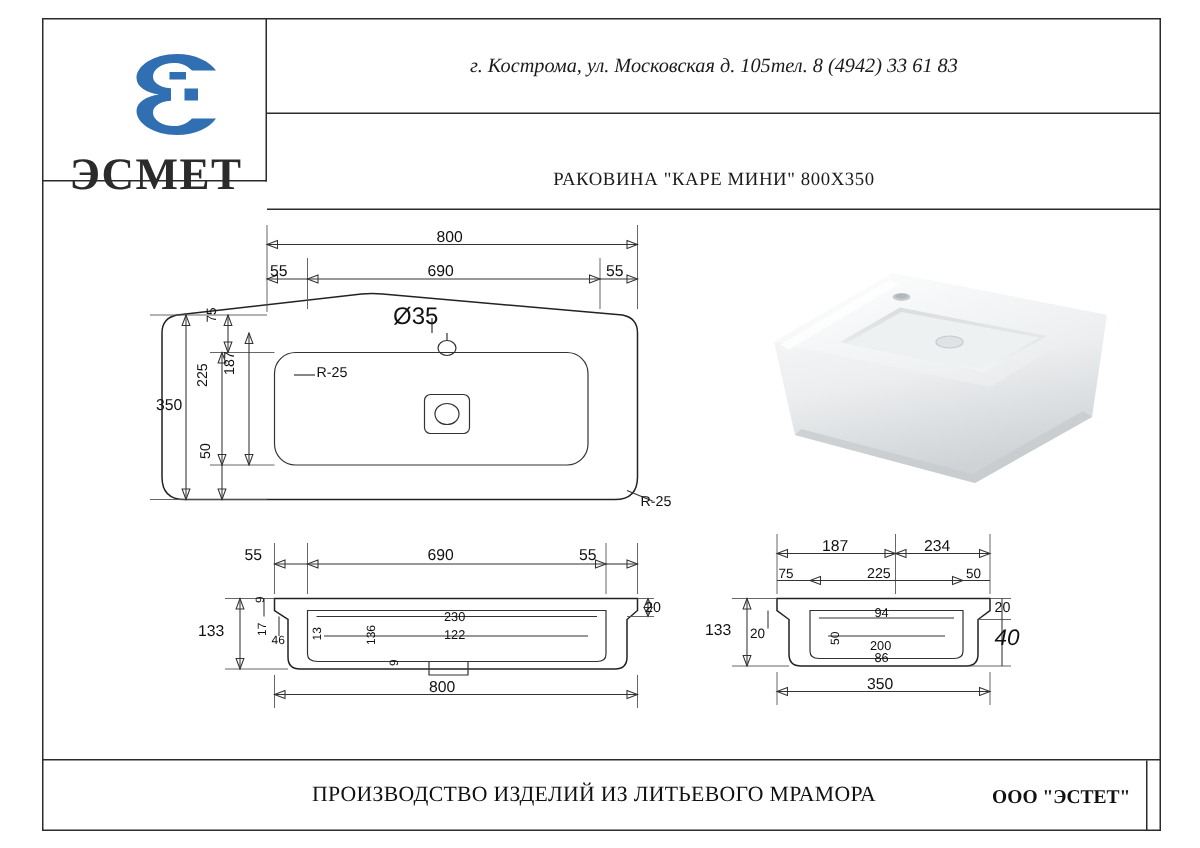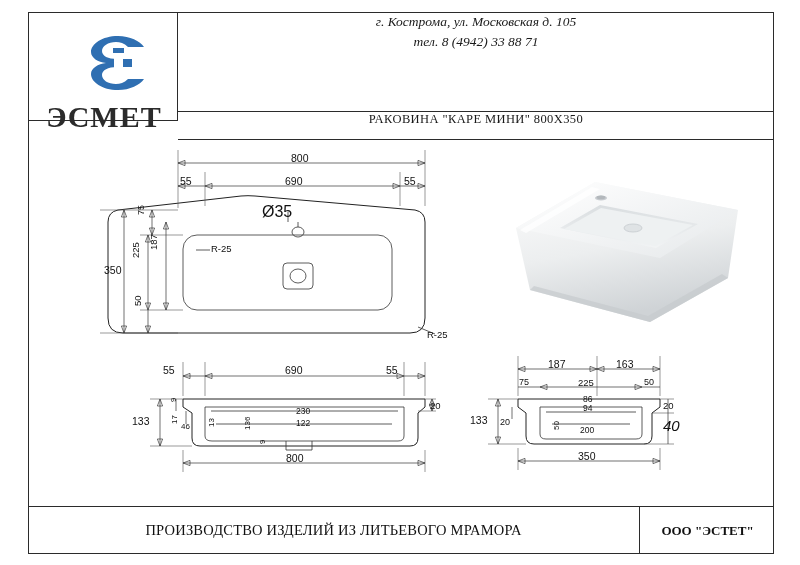--- a/index.html
+++ b/index.html
@@ -17,41 +17,41 @@
   }
   .logo-mark{
     position:absolute;left:60px;top:22px;width:60px;height:58px;
   }
   .logo-text{
     position:absolute;left:14px;top:88px;width:124px;text-align:center;
     font-family:"Liberation Serif",serif;font-weight:bold;font-size:30px;color:#2b2b2b;
     letter-spacing:1px;
   }
   .hdr-top{
-    position:absolute;left:178px;top:12px;width:596px;height:100px;
+    position:absolute;left:178px;top:12px;width:596px;height:64px;
     border-bottom:1px solid #2b2b2b;box-sizing:border-box;
-    display:flex;flex-direction:column;align-items:center;
+    display:flex;flex-direction:row;align-items:center;justify-content:center;
   }
   .hdr-top div{
     font-family:"Liberation Serif",serif;font-style:italic;font-size:13.5px;color:#1a1a1a;
     line-height:1.45;
   }
   .hdr-sub{
     position:absolute;left:178px;top:100px;width:596px;height:40px;
     border-bottom:1px solid #2b2b2b;box-sizing:border-box;
     display:flex;align-items:center;justify-content:center;
     font-family:"Liberation Serif",serif;font-size:12.5px;color:#1a1a1a;letter-spacing:.4px;
   }
   
   .ftr{
     position:absolute;left:28px;top:506px;width:746px;height:48px;
     border-top:1px solid #2b2b2b;box-sizing:border-box;
   }
   .ftr-main{
-    position:absolute;left:0;top:0;width:612px;height:47px;
+    position:absolute;left:0;top:0;width:737px;height:47px;
     border-right:1px solid #2b2b2b;box-sizing:border-box;
     display:flex;flex-direction:row;align-items:center;justify-content:center;
   }
   .ftr-main .l1{font-family:"Liberation Serif",serif;font-size:14.5px;color:#111;letter-spacing:.2px;}
   .ftr-main .l2{font-family:"Liberation Serif",serif;font-size:11px;color:#111;margin-top:3px;}
   .ftr-right{
     position:absolute;left:613px;top:0;width:133px;height:47px;
     display:flex;align-items:center;justify-content:center;
     font-family:"Liberation Serif",serif;font-weight:bold;font-size:13px;color:#111;
   }
@@ -81,21 +81,21 @@
         <path d="M30 2 C14 2 3 10 3 18 C3 24 10 28 18 29 C10 30 3 34 3 40 C3 48 14 56 30 56 C42 56 52 51 56 45 L40 45 C36 49 32 50 28 50 C20 50 14 46 14 41 C14 36 20 33 29 33 L44 33 L44 25 L29 25 C20 25 14 22 14 17 C14 12 20 8 28 8 C32 8 36 9 40 13 L56 13 C52 7 42 2 30 2 Z" fill="#2f6fb2"></path>
         <rect x="26" y="20" width="9" height="18" fill="#ffffff"></rect>
         <rect x="25" y="14" width="11" height="5" fill="#2f6fb2"></rect>
       </svg>
     </div>
     <div class="logo-text">ЭСМЕТ</div>
   </div>
 
   <div class="hdr-top">
     <div>г. Кострома, ул. Московская д. 105</div>
-    <div>тел. 8 (4942) 33 88 71</div>
+    <div>тел. 8 (4942) 33 61 83</div>
   </div>
 
   <div class="hdr-sub">РАКОВИНА "КАРЕ МИНИ" 800Х350</div>
 
   <div class="photo">
     <svg width="250" height="170" viewBox="0 0 250 170">
       <defs>
         <linearGradient id="gBody" x1="0" y1="0" x2="0.3" y2="1">
           <stop offset="0%" stop-color="#fdfdfd"></stop>
           <stop offset="55%" stop-color="#eceeef"></stop>
@@ -299,28 +299,28 @@
       <path class="dim" d="M518 461 l7 -2.6 l0 5.2 z" fill="#333"></path>
       <path class="dim" d="M660 461 l-7 -2.6 l0 5.2 z" fill="#333"></path>
 
       <path class="ext" d="M660 399 L674 399"></path>
       <path class="ext" d="M652 413 L674 413"></path>
       <path class="ext" d="M644 444 L674 444"></path>
       <path class="dim" d="M668 399 L668 413"></path>
       <path class="dim" d="M668 413 L668 444"></path>
     </svg>
     <div class="lbl" style="left:548px;top:358px;font-size:10.5px;">187</div>
-    <div class="lbl" style="left:616px;top:358px;font-size:10.5px;">163</div>
+    <div class="lbl" style="left:616px;top:358px;font-size:10.5px;">234</div>
     <div class="lbl" style="left:519px;top:377px;font-size:9px;">75</div>
     <div class="lbl" style="left:578px;top:377px;font-size:9.5px;">225</div>
     <div class="lbl" style="left:644px;top:377px;font-size:9px;">50</div>
     <div class="lbl" style="left:470px;top:414px;font-size:10.5px;">133</div>
     <div class="lbl" style="left:500px;top:417px;font-size:9px;">20</div>
     <div class="lbl" style="left:583px;top:403px;font-size:8.5px;">94</div>
-    <div class="lbl" style="left:583px;top:394px;font-size:8.5px;">86</div>
+    <div class="lbl" style="left:583px;top:433px;font-size:8.5px;">86</div>
     <div class="lbl" style="left:580px;top:425px;font-size:8.5px;">200</div>
     <div class="lbl" style="left:552px;top:430px;font-size:8px;transform:rotate(-90deg);transform-origin:left top;">50</div>
     <div class="lbl" style="left:663px;top:400px;font-size:9.5px;">20</div>
     <div class="lbl" style="left:663px;top:417px;font-size:15px;font-style:italic;">40</div>
     <div class="lbl" style="left:578px;top:450px;font-size:10.5px;">350</div>
   </div>
 
   <div class="ftr">
     <div class="ftr-main">
       <div class="l1">ПРОИЗВОДСТВО ИЗДЕЛИЙ ИЗ ЛИТЬЕВОГО МРАМОРА</div>

